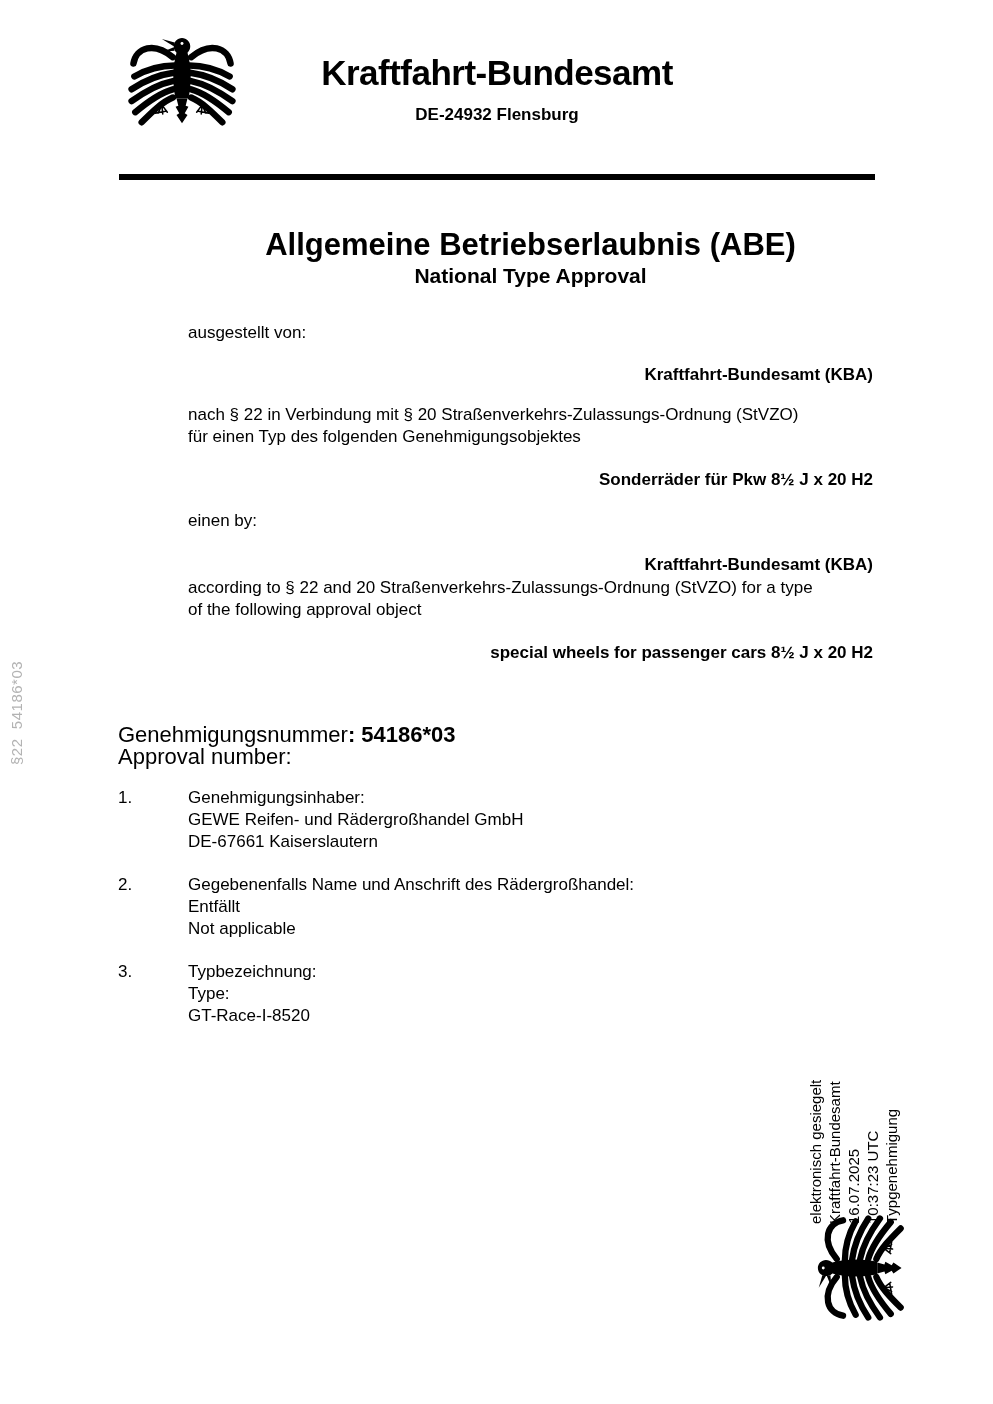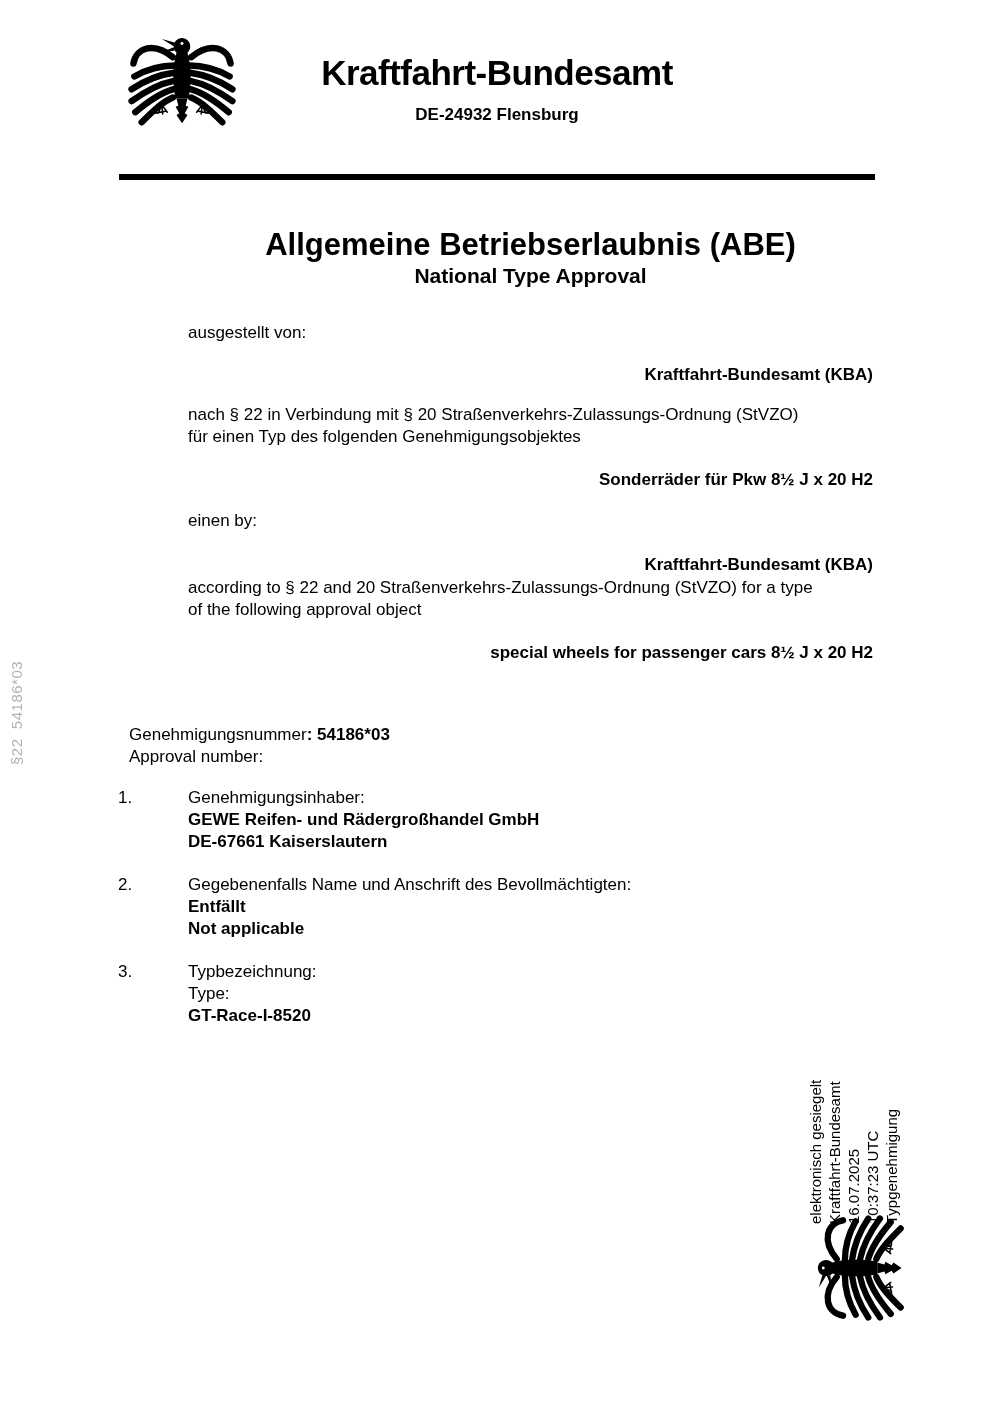--- a/index.html
+++ b/index.html
@@ -29,29 +29,29 @@
   .m-label-de { margin-top:34px; }
   .m-auth-de  { margin-top:20px; }
   .m-para-de  { margin-top:18px; }
   .m-obj-de   { margin-top:21px; }
   .m-label-en { margin-top:19px; }
   .m-auth-en  { margin-top:22px; }
   .m-para-en  { margin-top:1px; }
   .m-obj-en   { margin-top:21px; }
 
   
-  .approval { position:absolute; left:129px; top:724px; font-size:17px; line-height:22px; }
+  .approval { position:absolute; left:118px; top:724px; font-size:22px; line-height:22px; }
   .approval .bold { font-weight:bold; }
 
   
   .items { position:absolute; left:118px; top:787px; width:757px; font-size:17px; line-height:22px; }
   .item { display:flex; margin-bottom:21px; }
   .item .num { width:70px; flex:none; }
   .item .content div { white-space:pre-wrap; }
-  .bold { font-weight:bold; }
+  .bold { font-weight:normal; }
 
   
   .margin-note { position:absolute; left:4px; top:633px; width:26px; height:132px; }
   .margin-note-inner {
     width:132px; height:26px;
     transform:rotate(-90deg) translateX(-132px);
     transform-origin:0 0;
     font-size:15px; line-height:26px;
     color:#b3b3b3; letter-spacing:0.5px; white-space:pre;
   }
@@ -143,21 +143,21 @@
       <div class="content">
         <div>Genehmigungsinhaber:</div>
         <div class="bold">GEWE Reifen- und Rädergroßhandel GmbH</div>
         <div class="bold">DE-67661 Kaiserslautern</div>
       </div>
     </div>
 
     <div class="item">
       <div class="num">2.</div>
       <div class="content">
-        <div>Gegebenenfalls Name und Anschrift des Bevollmächtigten:</div>
+        <div>Gegebenenfalls Name und Anschrift des Rädergroßhandel:</div>
         <div class="bold">Entfällt</div>
         <div class="bold">Not applicable</div>
       </div>
     </div>
 
     <div class="item">
       <div class="num">3.</div>
       <div class="content">
         <div>Typbezeichnung:</div>
         <div>Type:</div>

